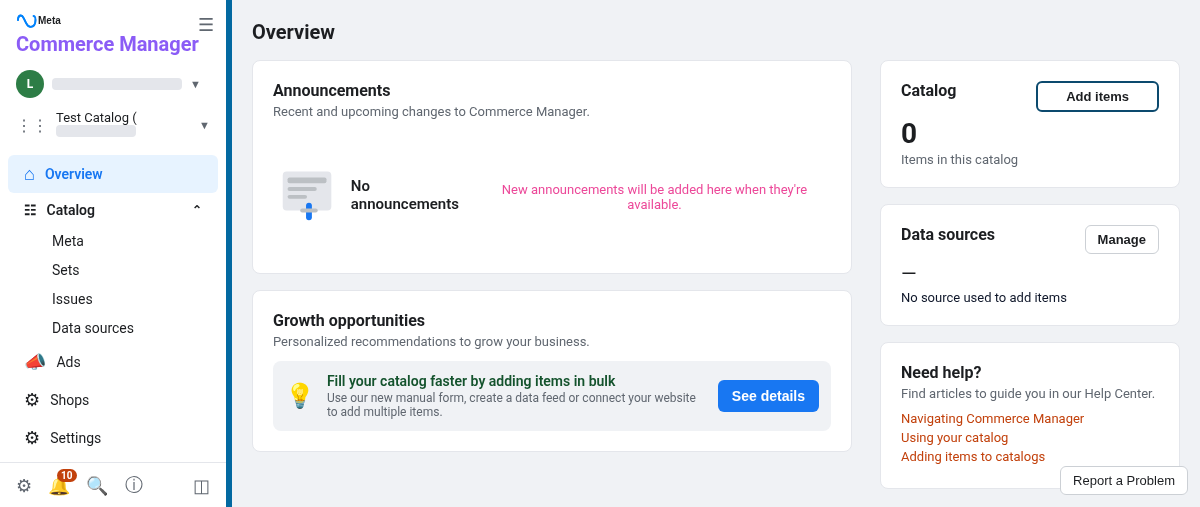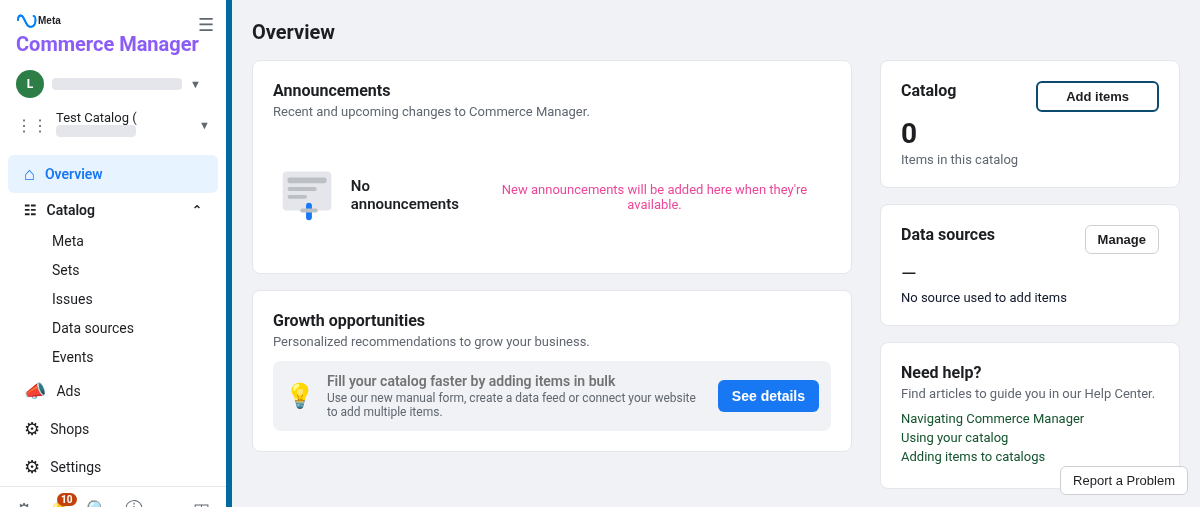--- a/index.html
+++ b/index.html
@@ -243,21 +243,21 @@
     }
     .growth-icon {
       font-size: 24px;
       color: #2d7d46;
       flex-shrink: 0;
     }
     .growth-text { flex: 1; }
     .growth-text-title {
       font-size: 14px;
       font-weight: 600;
-      color: #737373;
+      color: #14532d;
     }
     .growth-text-desc {
       font-size: 12px;
       color: #606770;
       margin-top: 2px;
     }
     .btn-primary {
       background: #1877f2;
       color: #fff;
       border: none;
@@ -320,21 +320,21 @@
     }
 
     
     .help-text {
       font-size: 13px;
       color: #606770;
       margin-bottom: 10px;
     }
     .help-link {
       font-size: 13px;
-      color: #14532d;
+      color: #c2410c;
       text-decoration: none;
       display: block;
       margin-bottom: 4px;
       cursor: pointer;
     }
 
     
     .report-problem {
       position: fixed;
       bottom: 12px;
@@ -401,23 +401,20 @@
         <span>Meta</span>
       </div>
       <div class="sub-nav-item">
         <span>Sets</span>
       </div>
       <div class="sub-nav-item">
         <span>Issues</span>
       </div>
       <div class="sub-nav-item">
         <span>Data sources</span>
-      </div>
-      <div class="sub-nav-item">
-        <span>Events</span>
       </div>
     </div>
 
     <div class="nav-item">
       <span class="icon">📣</span>
       <span>Ads</span>
     </div>
 
     <div class="nav-item">
       <span class="icon">⚙</span>

